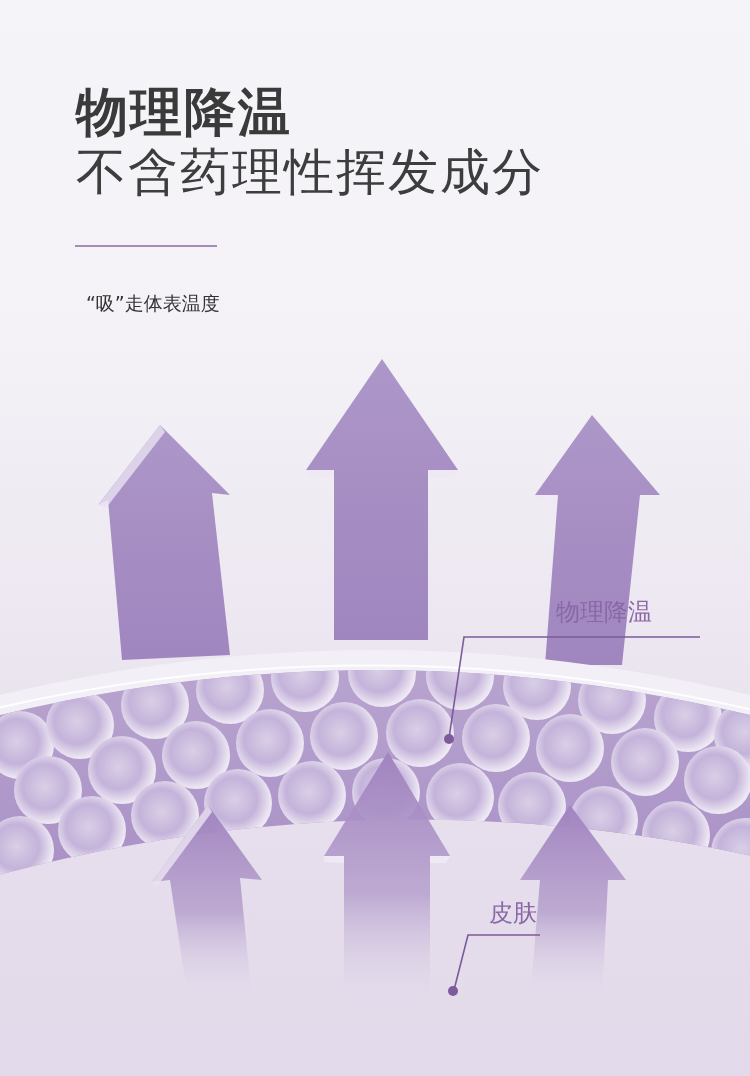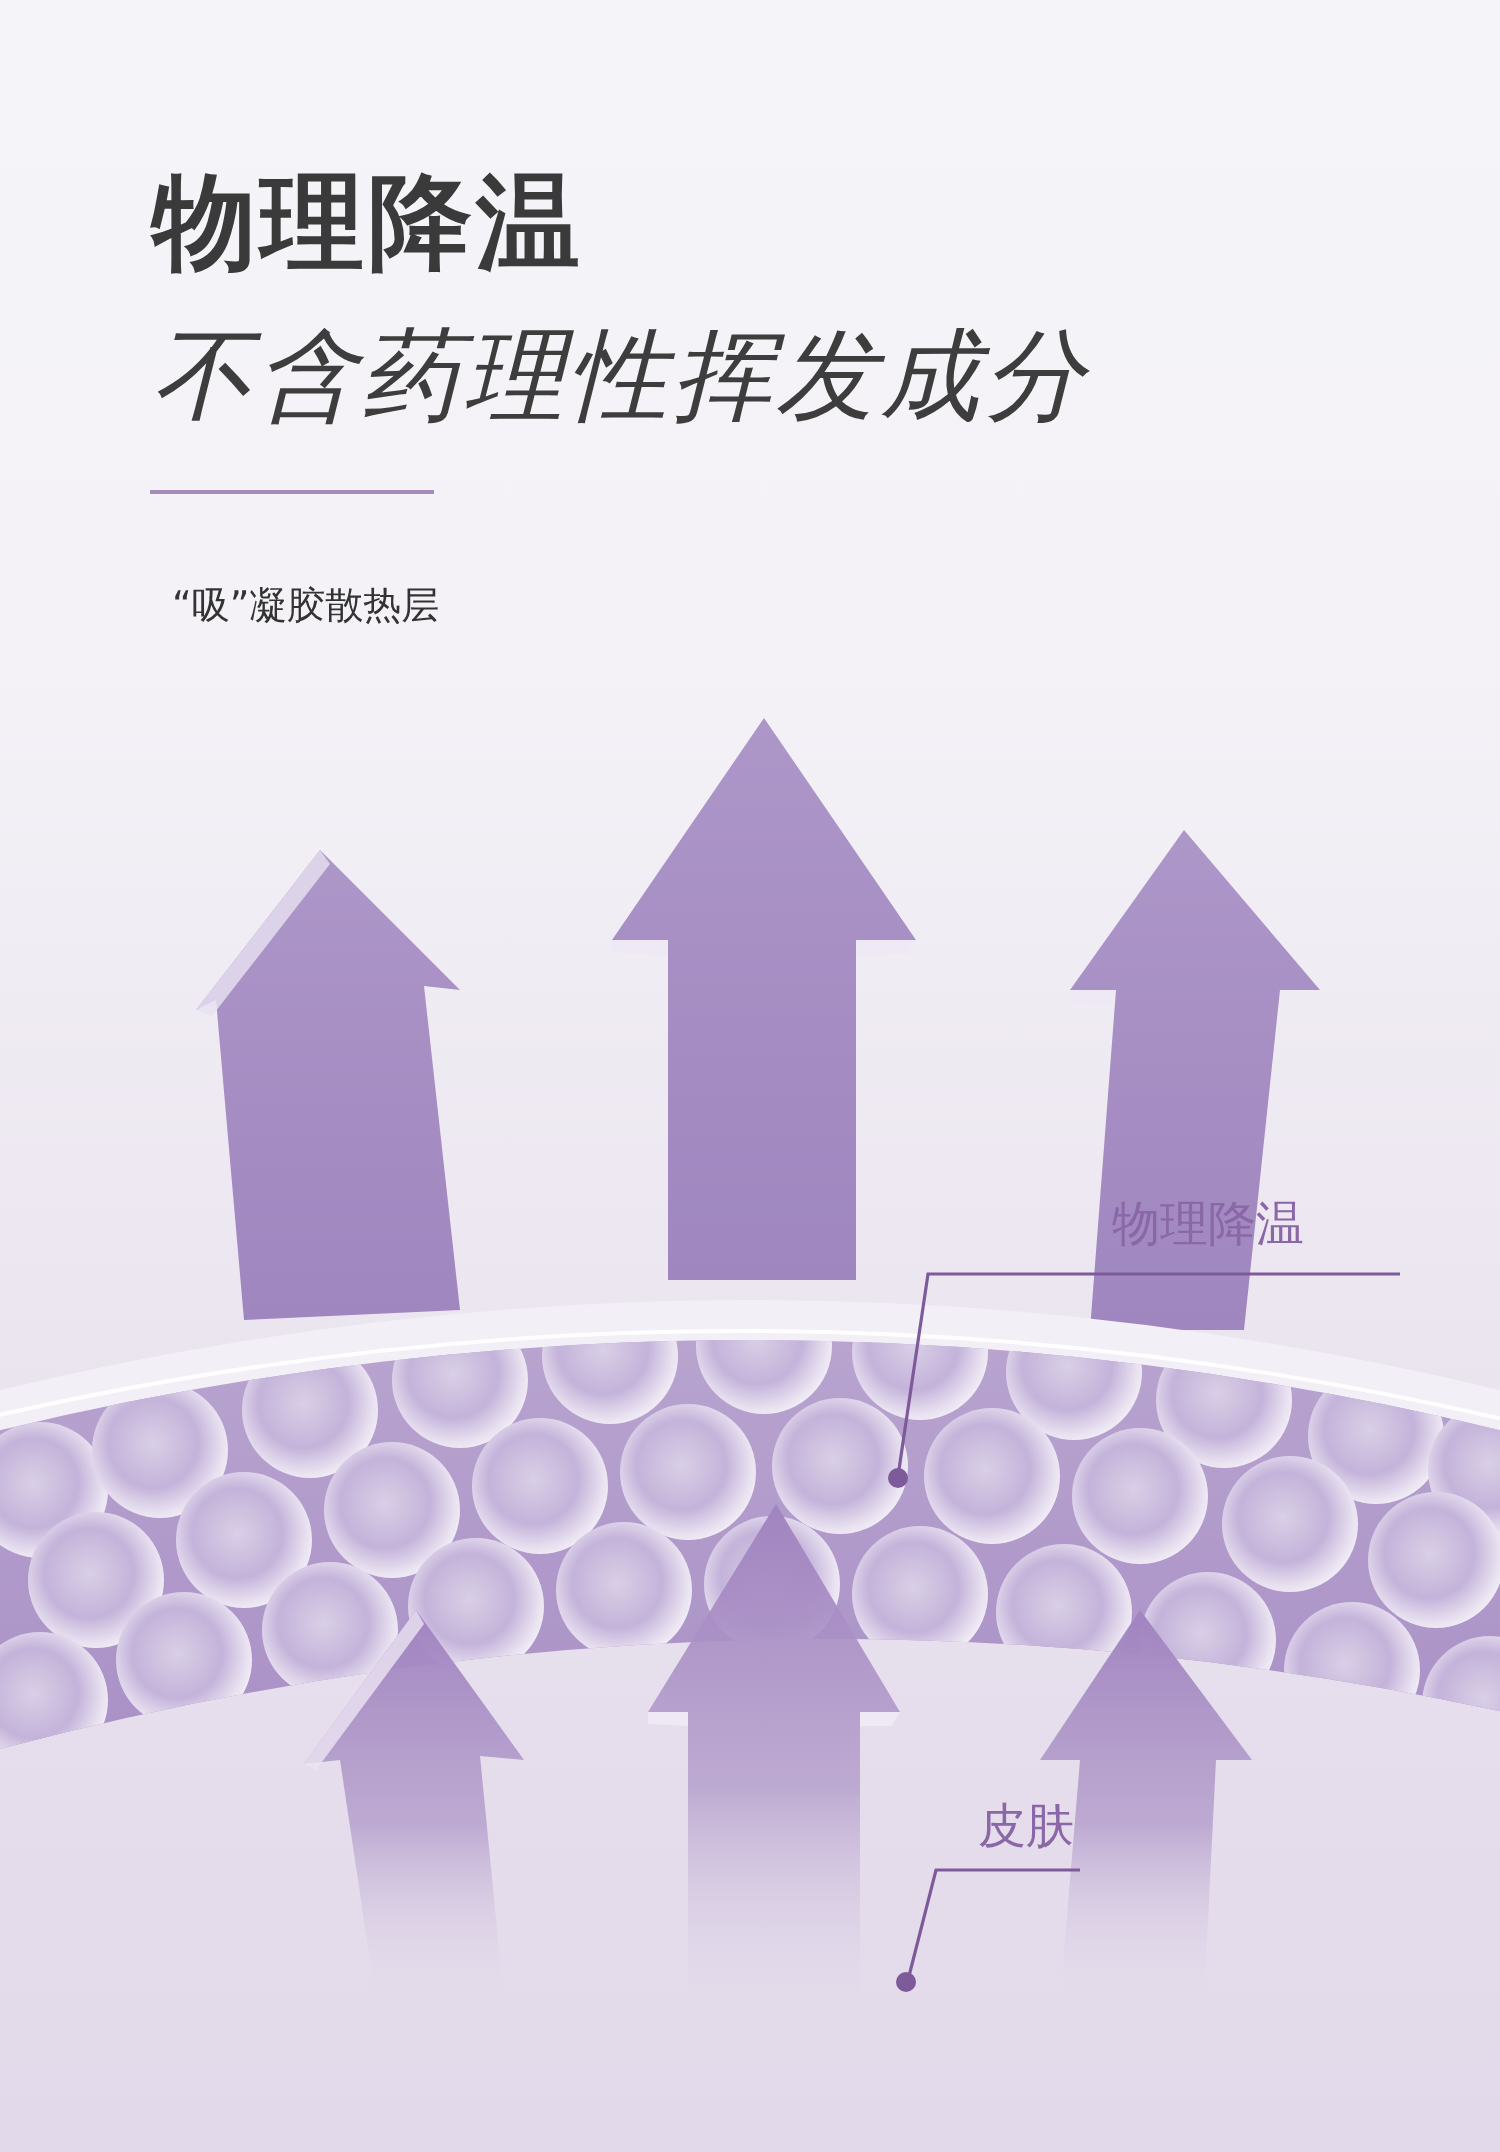--- a/index.html
+++ b/index.html
@@ -1,36 +1,36 @@
 <!DOCTYPE html>
 <html><head>
 <meta charset="utf-8">
 <style>
   html,body{margin:0;padding:0;}
   body{width:750px;height:1076px;overflow:hidden;font-family:"DejaVu Sans","Liberation Sans",sans-serif;}
   .page{position:relative;width:750px;height:1076px;overflow:hidden;
     background:linear-gradient(180deg,#f5f4f8 0%,#f4f2f7 30%,#ede8f1 55%,#e6deec 80%,#e2d9ea 100%);}
   .title{position:absolute;left:76px;top:82px;font-size:52px;font-weight:bold;color:#3a3a3a;letter-spacing:2px;line-height:60px;}
-  .subtitle{position:absolute;left:76px;top:158px;font-size:50px;font-weight:normal;color:#3d3d3d;letter-spacing:2px;line-height:60px;font-style:italic;}
+  .subtitle{position:absolute;left:76px;top:142px;font-size:50px;font-weight:normal;color:#3d3d3d;letter-spacing:2px;line-height:60px;}
   .divider{position:absolute;left:75px;top:245px;width:142px;height:2px;background:#a68cbb;}
   .caption{position:absolute;left:86px;top:290px;font-size:19px;color:#333;line-height:26px;}
   svg.art{position:absolute;left:0;top:0;}
   .label{position:absolute;font-size:24px;color:#8a67a6;line-height:30px;}
   .label.gel{left:556px;top:597px;}
   .label.skin{left:477px;top:898px;margin-left:12px;}
 </style>
 </head>
 <body>
 
 <div class="page">
 
   <div class="title">物理降温</div>
   <div class="subtitle">不含药理性挥发成分</div>
   <div class="divider"></div>
-  <div class="caption">“吸”凝胶散热层</div>
+  <div class="caption">“吸”走体表温度</div>
 
   <svg class="art" width="750" height="1076" viewBox="0 0 750 1076">
     <defs>
       <linearGradient id="arrowTop" x1="0" y1="0" x2="0" y2="1">
         <stop offset="0" stop-color="#ad96c8"></stop>
         <stop offset="1" stop-color="#9f86bf"></stop>
       </linearGradient>
       <linearGradient id="arrowBot" x1="0" y1="0" x2="0" y2="1">
         <stop offset="0" stop-color="#a184c0"></stop>
         <stop offset="0.55" stop-color="#b39dcb" stop-opacity="0.8"></stop>

